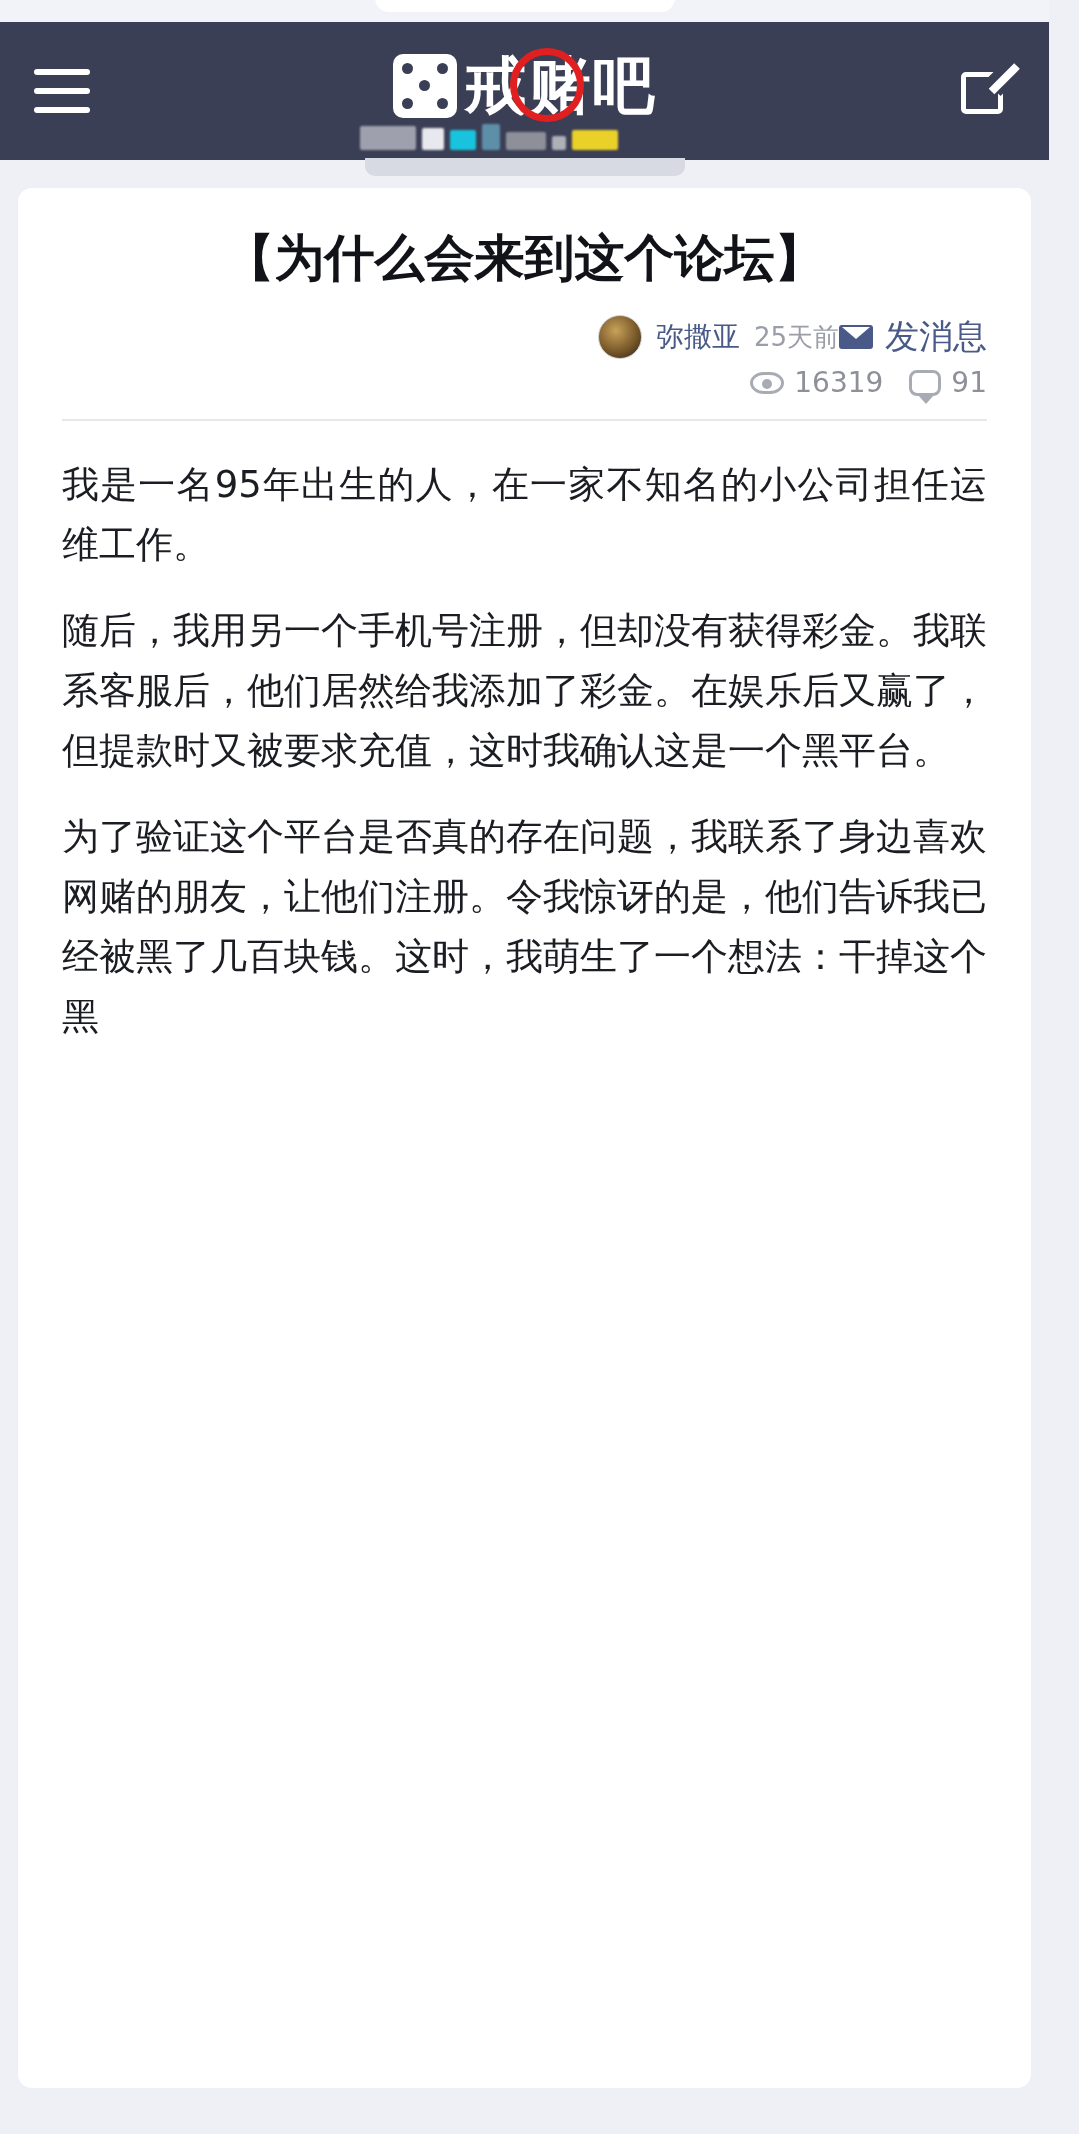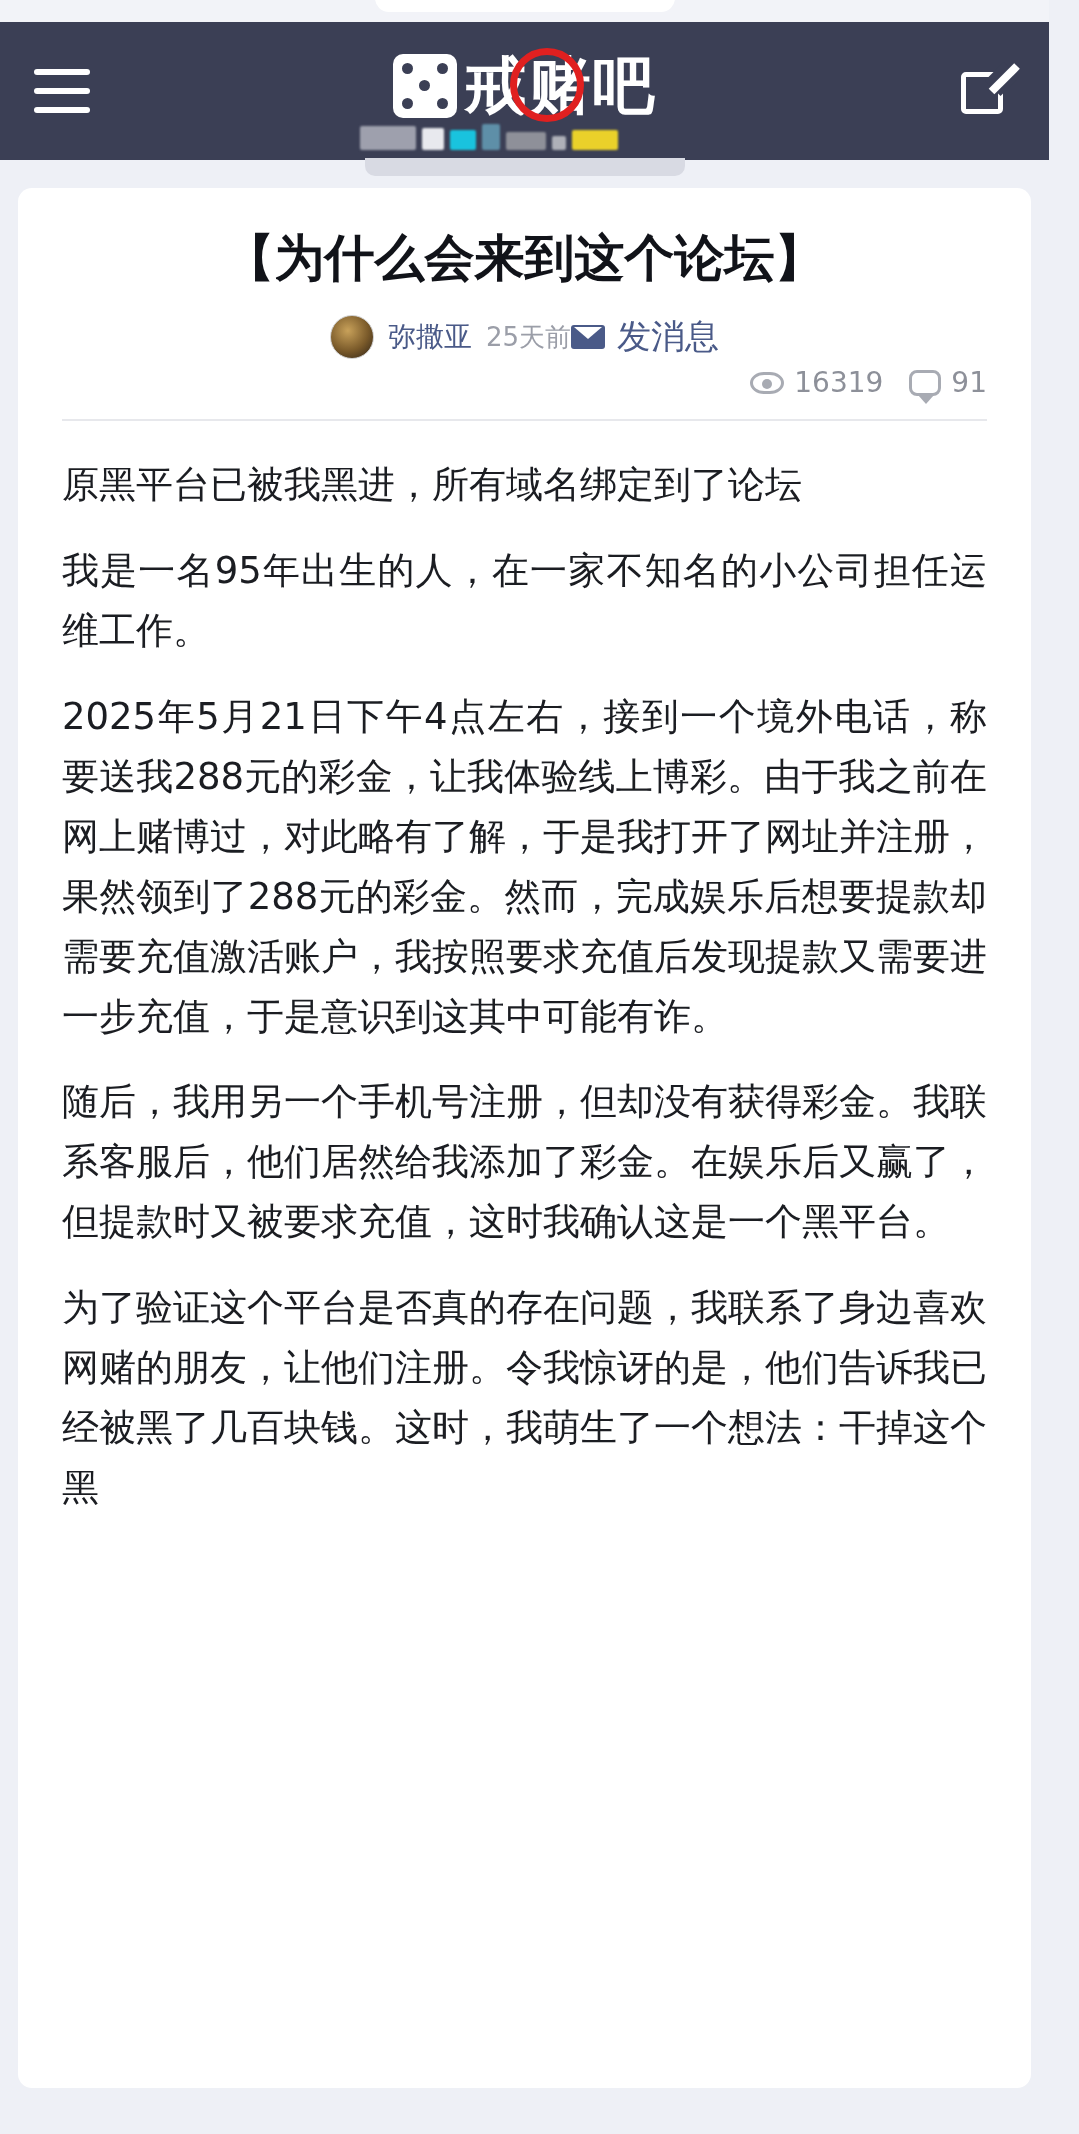--- a/index.html
+++ b/index.html
@@ -175,21 +175,21 @@
     font-weight: bold;
     color: #111319;
     text-align: center;
     line-height: 1.2;
     font-family: "DejaVu Sans", sans-serif;
     margin-bottom: 26px;
   }
   .meta-row {
     display: flex;
     align-items: center;
-    justify-content: center;
+    justify-content: flex-end;
     margin-bottom: 4px;
   }
   .meta-left {
     display: flex;
     align-items: center;
     gap: 14px;
   }
   .avatar {
     width: 44px;
     height: 44px;
@@ -360,21 +360,19 @@
       </div>
       <div class="stat">
         <span class="bubble"></span>
         <span>91</span>
       </div>
     </div>
 
     <div class="divider"></div>
 
     <div class="body-text">
-      <p>原黑平台已被我黑进，所有域名绑定到了论坛</p>
       <p>我是一名95年出生的人，在一家不知名的小公司担任运维工作。</p>
-      <p>2025年5月21日下午4点左右，接到一个境外电话，称要送我288元的彩金，让我体验线上博彩。由于我之前在网上赌博过，对此略有了解，于是我打开了网址并注册，果然领到了288元的彩金。然而，完成娱乐后想要提款却需要充值激活账户，我按照要求充值后发现提款又需要进一步充值，于是意识到这其中可能有诈。</p>
       <p>随后，我用另一个手机号注册，但却没有获得彩金。我联系客服后，他们居然给我添加了彩金。在娱乐后又赢了，但提款时又被要求充值，这时我确认这是一个黑平台。</p>
       <p>为了验证这个平台是否真的存在问题，我联系了身边喜欢网赌的朋友，让他们注册。令我惊讶的是，他们告诉我已经被黑了几百块钱。这时，我萌生了一个想法：干掉这个黑</p>
     </div>
   </div>
 
 </div>
 
 </body></html>

